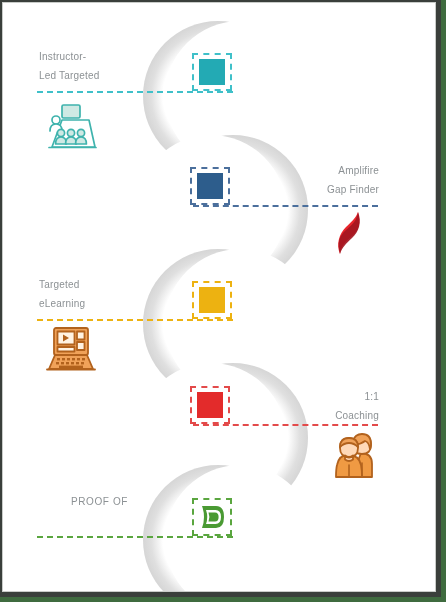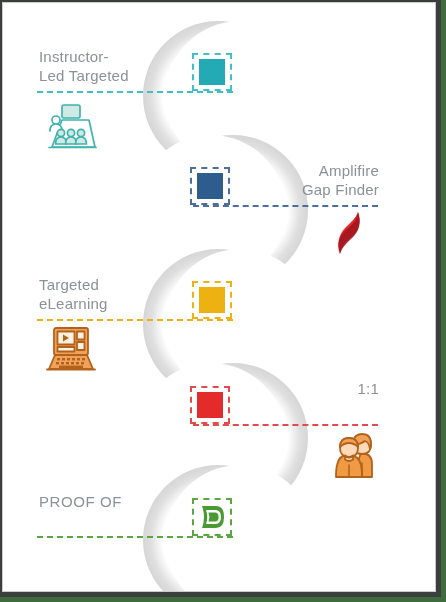--- a/index.html
+++ b/index.html
@@ -32,21 +32,21 @@
 
   
   .row{position:absolute;left:0;width:432px;height:116px;}
 
   .dashline{position:absolute;height:0;border-top:2px dashed #cfcfcf;}
   .swatchbox{position:absolute;width:40px;height:38px;
              border:2px dashed #999;box-sizing:border-box;}
   .swatch{position:absolute;width:26px;height:26px;left:50%;top:50%;
           transform:translate(-50%,-50%);}
 
-  .label{position:absolute;color:#8c9194;font-size:15px;
+  .label{position:absolute;color:#8c9194;font-size:10px;
          line-height:19px;letter-spacing:.2px;font-weight:400;}
   .label.l{left:36px;text-align:left;}
   .label.r{right:56px;text-align:right;}
   .label.caps{letter-spacing:.6px;}
 
   .iconwrap{position:absolute;}
 
   
 </style>
 </head>
@@ -161,22 +161,23 @@
 
       <div class="iconwrap" style="left:325px;top:93px;width:42px;height:46px;">
         <svg viewBox="0 0 42 46" width="42" height="46">
           <path d="M30 2 C33 13 31 20 24 26 C17 32 13 36 12 44 C8 34 11 24 18 17 C24 11 28 8 30 2 Z" fill="#e8252b"></path>
           <path d="M12 44 C9 33 11 26 18 20 C25 14 29 10 30 2 C34 12 31 22 24 28 C18 34 14 37 12 44 Z" fill="#a31621" opacity="0.92"></path>
         </svg>
       </div>
     </div>
 
     <div class="row" style="top:342px;">
-      <div class="label r" style="top:34px;width:190px;">
+      <div class="label r" style="top:42px;width:190px;">
         <div>1:1</div>
+        <div>Coaching</div>
       </div>
       <div class="dashline" style="left:190px;top:79px;width:185px;border-color:#e34a4a;"></div>
       <div class="swatchbox" style="left:187px;top:41px;border-color:#e34a4a;">
         <div class="swatch" style="background:#e32b2b;"></div>
       </div>
 
       <div class="iconwrap" style="left:325px;top:86px;width:60px;height:50px;">
         <svg viewBox="0 0 60 50" width="60" height="50">
           <g stroke="#b2621d" stroke-width="1.8" stroke-linejoin="round">
             <path d="M33 22 q11 0 11 11 q0 7 0 13 L30 46 L30 30 Z" fill="#f09a43"></path>
@@ -189,21 +190,21 @@
           </g>
           <g stroke="#b2621d" stroke-width="1.6" fill="none" stroke-linecap="round">
             <line x1="21" y1="34" x2="21" y2="46"></line>
             <line x1="34" y1="32" x2="34" y2="46"></line>
           </g>
         </svg>
       </div>
     </div>
 
     <div class="row" style="top:456px;">
-      <div class="label l caps" style="top:33px;width:170px;">
+      <div class="label l caps" style="top:33px;width:170px;margin-left:32px;">
         <div>PROOF OF</div>
       </div>
       <div class="dashline" style="left:34px;top:77px;width:196px;border-color:#5aa63f;"></div>
       <div class="swatchbox" style="left:189px;top:39px;border-color:#5aa63f;background:#ffffff;">
         <div class="swatch" style="width:30px;height:30px;">
           <svg viewBox="0 0 30 30" width="30" height="30">
             <path d="M5 4 L19 4 Q27 4 27 15 Q27 26 19 26 L5 26 Q9 15 5 4 Z" fill="#4a9a33"></path>
             <path d="M9 8 L18.5 8 Q24 8 24 15 Q24 22 18.5 22 L9 22 Q11.5 15 9 8 Z" fill="#ffffff"></path>
             <path d="M11.5 10.5 L18 10.5 Q21.6 10.5 21.6 15 Q21.6 19.5 18 19.5 L11.5 19.5 Q13.3 15 11.5 10.5 Z" fill="#4a9a33"></path>
           </svg>

